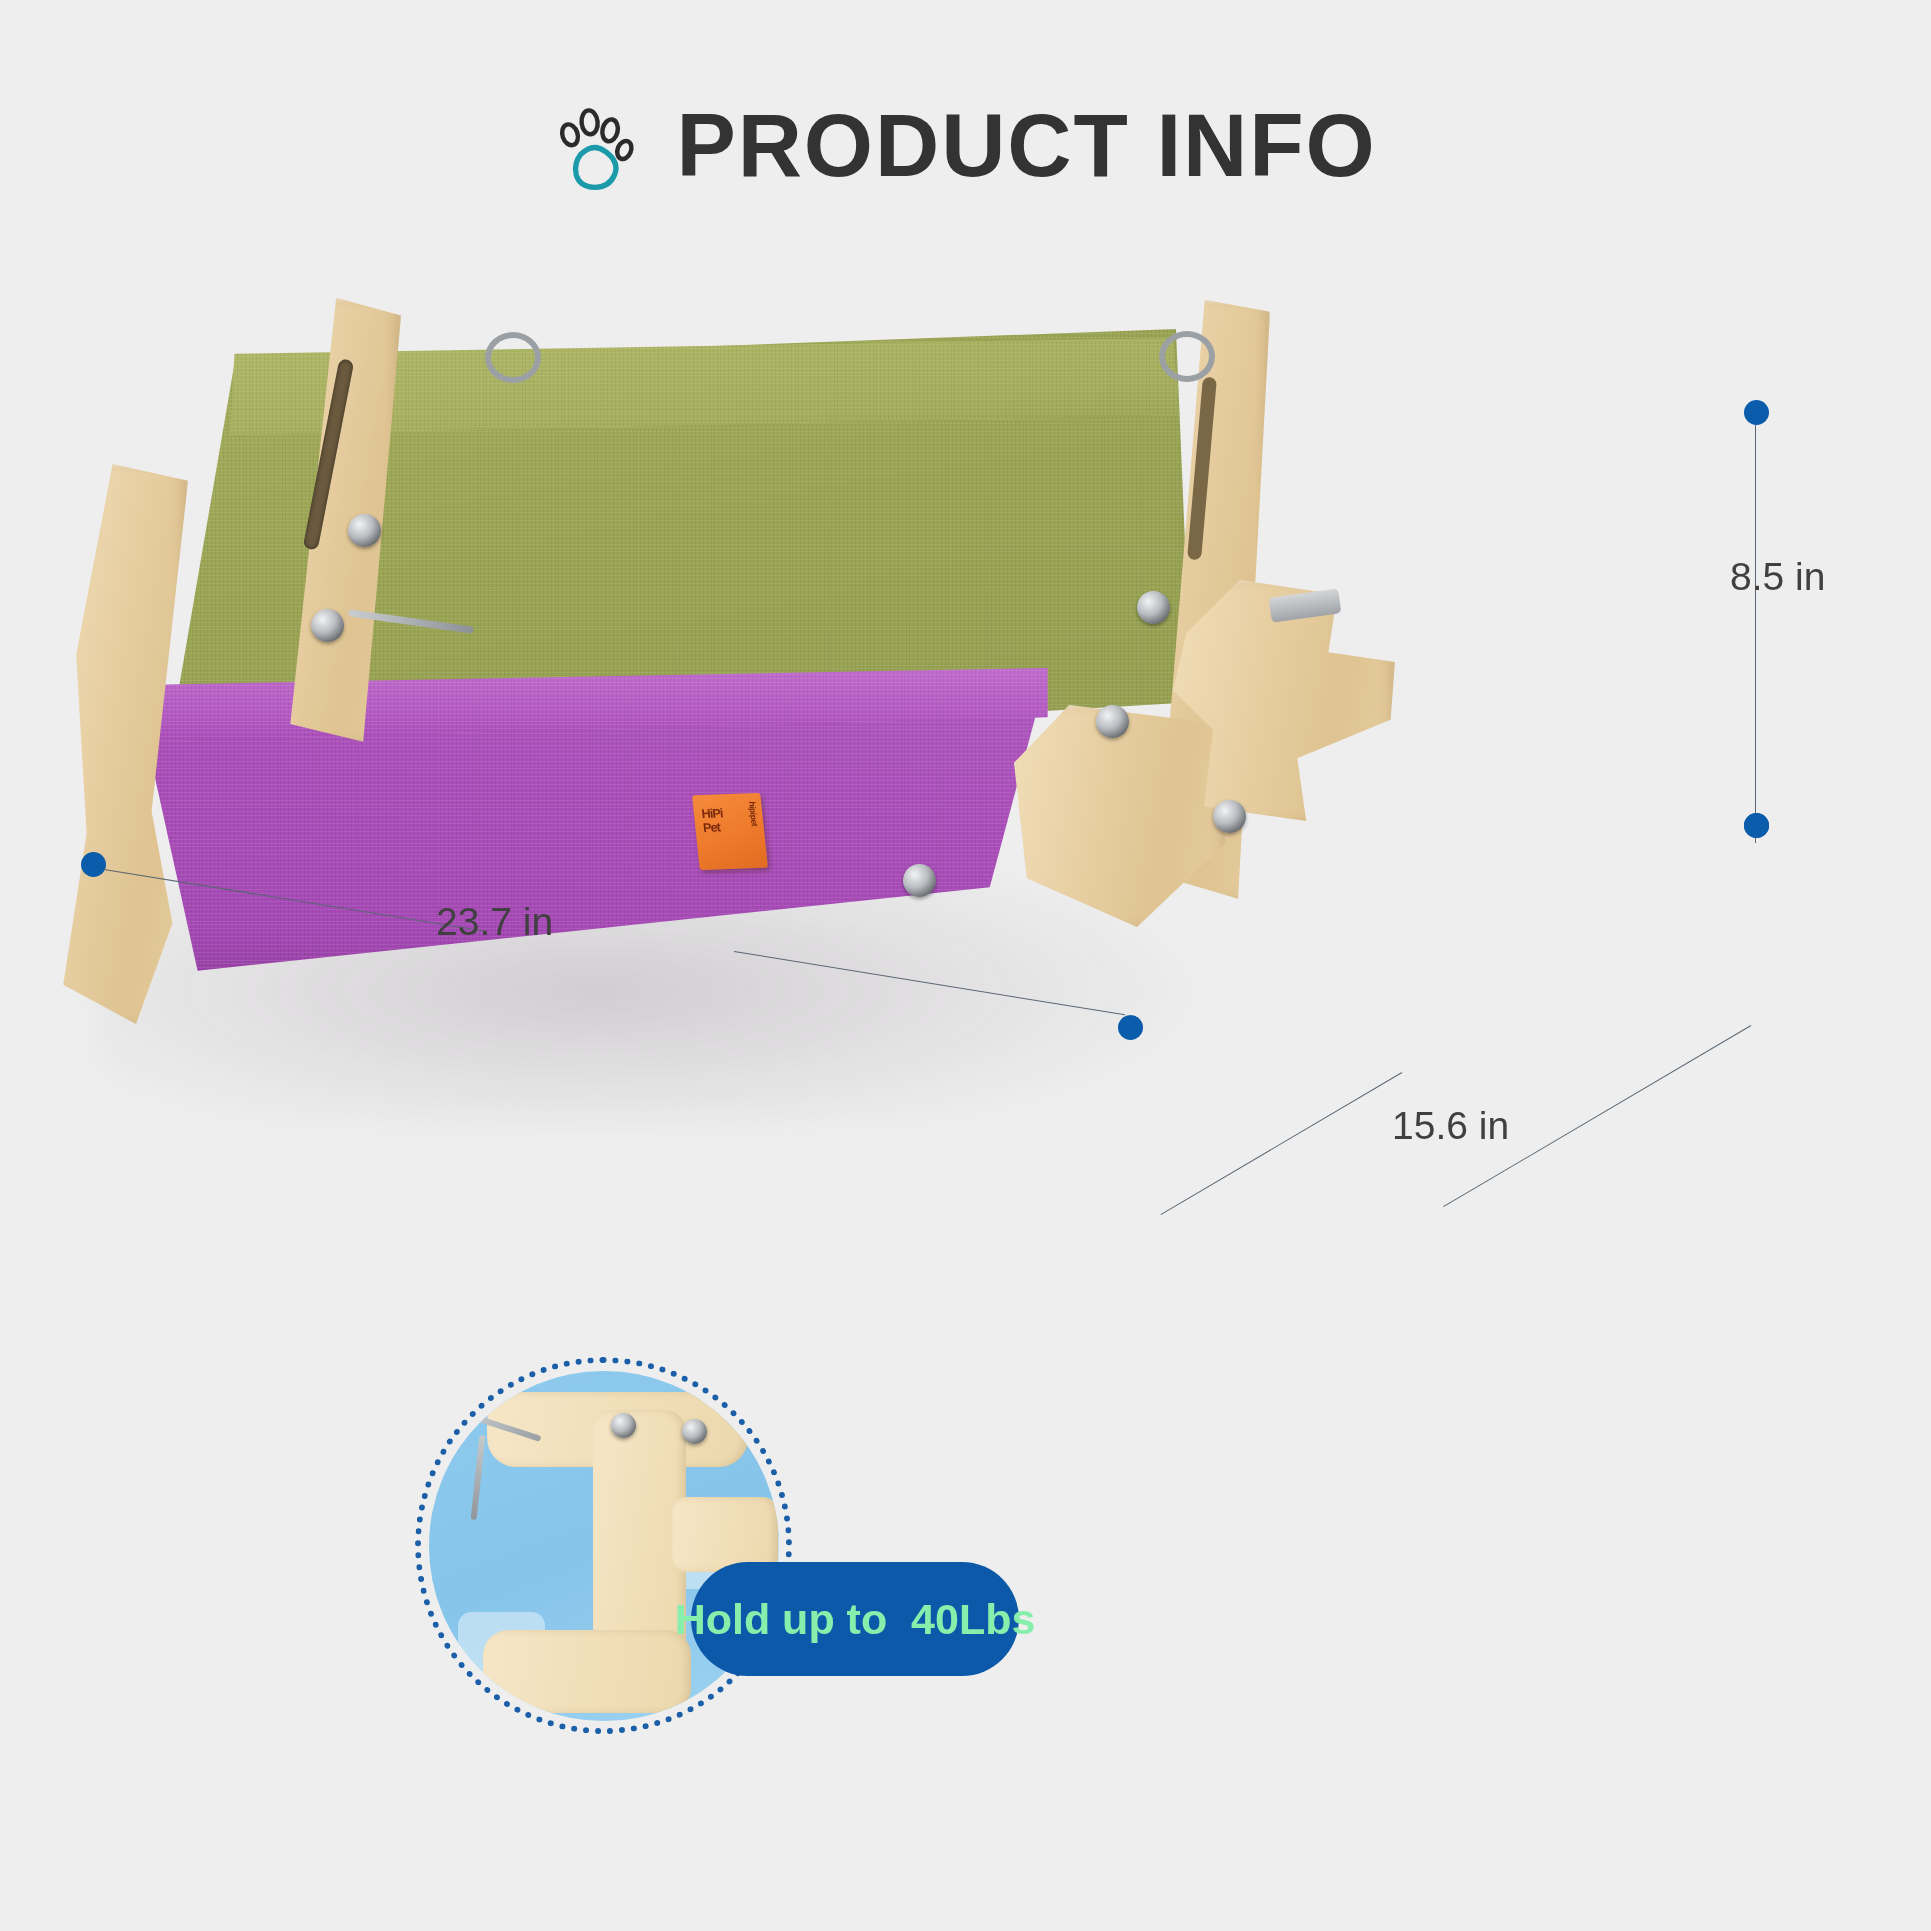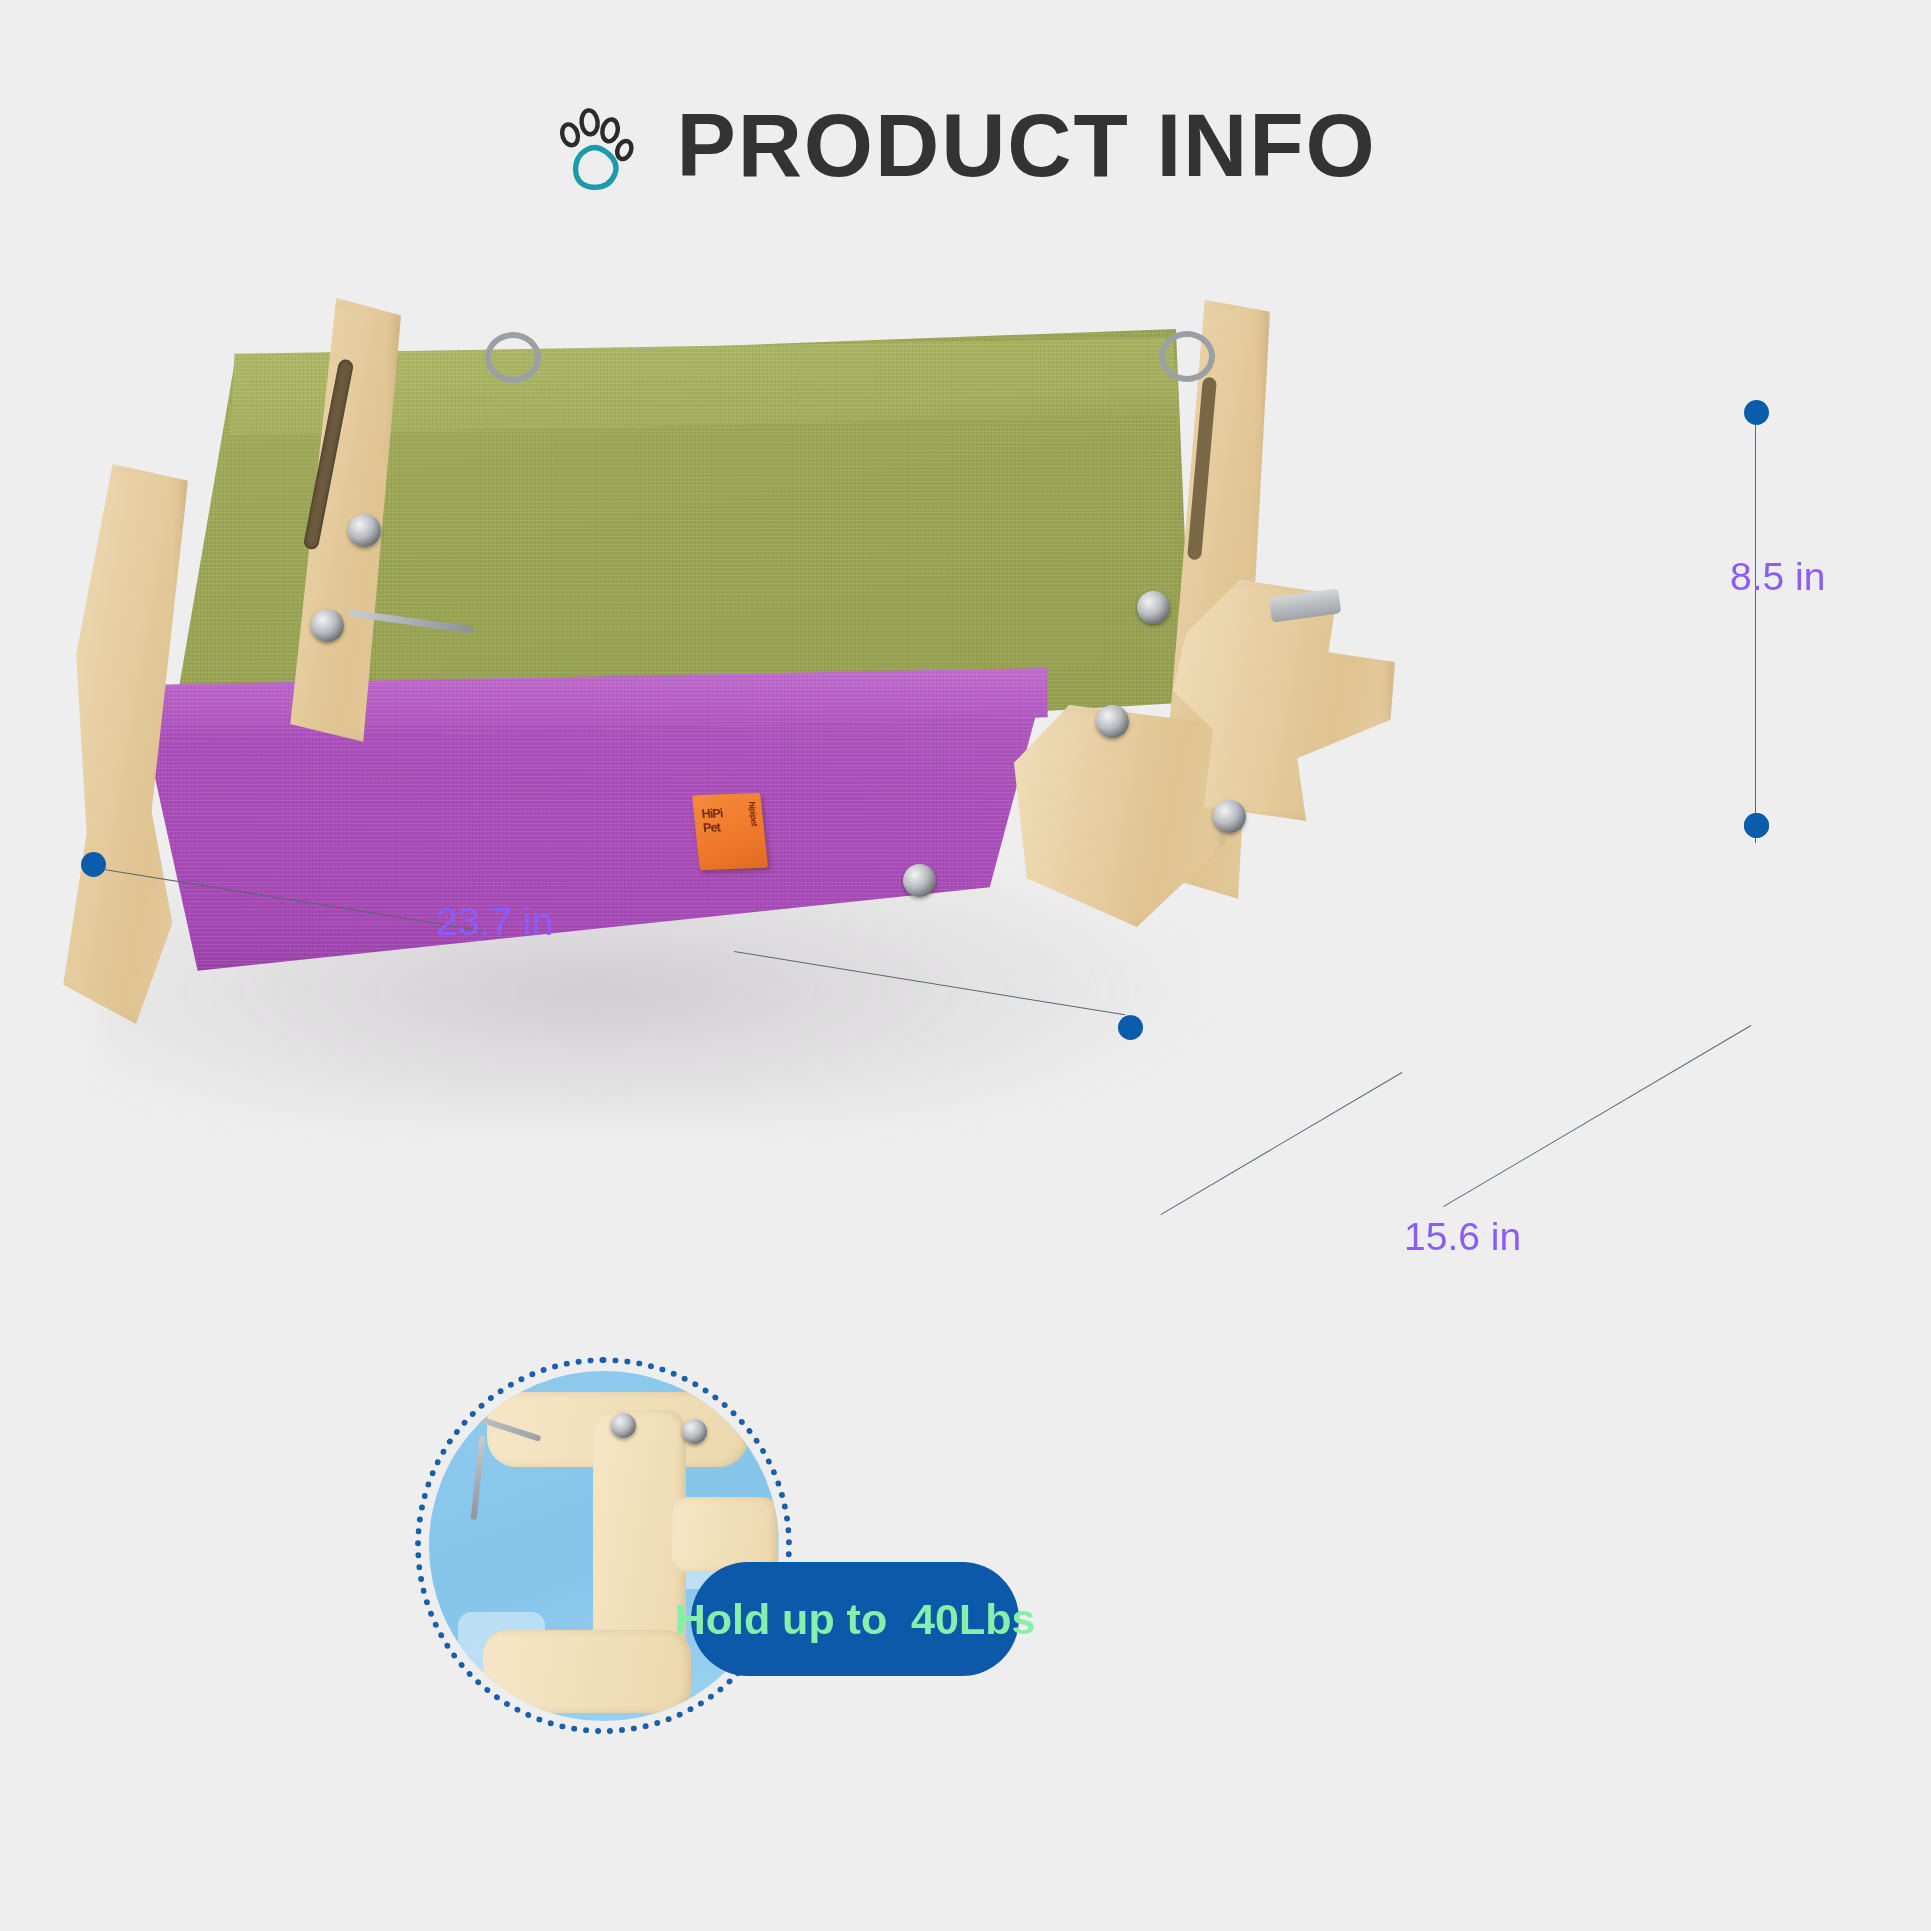--- a/index.html
+++ b/index.html
@@ -137,21 +137,21 @@
     font-weight:bold;writing-mode:vertical-rl;letter-spacing:-0.5px;
   }
 
   
   .dot{
     position:absolute;width:25px;height:25px;border-radius:50%;
     background:#0b5cab;
   }
   .dline{position:absolute;background:#5a6672;}
   .dlabel{
-    position:absolute;font-size:39px;color:#8b5cf6;white-space:nowrap;
+    position:absolute;font-size:39px;color:#404040;white-space:nowrap;
   }
 
   
   .inset-wrap{position:absolute;left:415px;top:1357px;width:377px;height:377px;}
   .dotted-ring{
     position:absolute;inset:0;border-radius:50%;
     border:6.8px dotted #1b5fa8;
   }
   .inset-photo{
     position:absolute;inset:13.5px;border-radius:50%;overflow:hidden;
@@ -268,21 +268,21 @@
     <div class="dot" style="left:81px;top:852px;"></div>
     <div class="dline" style="left:104px;top:869px;width:386px;height:1px;transform-origin:left center;transform:rotate(9.2deg);"></div>
     <div class="dlabel" style="left:436px;top:900px;">23.7 in</div>
     <div class="dline" style="left:734px;top:951px;width:396px;height:1px;transform-origin:left center;transform:rotate(9.2deg);"></div>
     <div class="dot" style="left:1118px;top:1015px;"></div>
   </div>
 
   <div>
     <div class="dot" style="left:1744px;top:813px;"></div>
     <div class="dline" style="left:1394px;top:1025px;width:357px;height:1px;transform-origin:right center;transform:rotate(-30.5deg);"></div>
-    <div class="dlabel" style="left:1392px;top:1215px;margin-left:12px;">15.6 in</div>
+    <div class="dlabel" style="left:1392px;top:1104px;">15.6 in</div>
     <div class="dline" style="left:1122px;top:1072px;width:280px;height:1px;transform-origin:right center;transform:rotate(-30.5deg);"></div>
   </div>
 
   <div class="inset-wrap">
     <div class="inset-photo">
       <div class="inset-glass ig1"></div>
       <div class="inset-glass ig2"></div>
       <div class="inset-wood iw-top"></div>
       <div class="inset-wood iw-vert"></div>
       <div class="inset-wood iw-bottom"></div>

